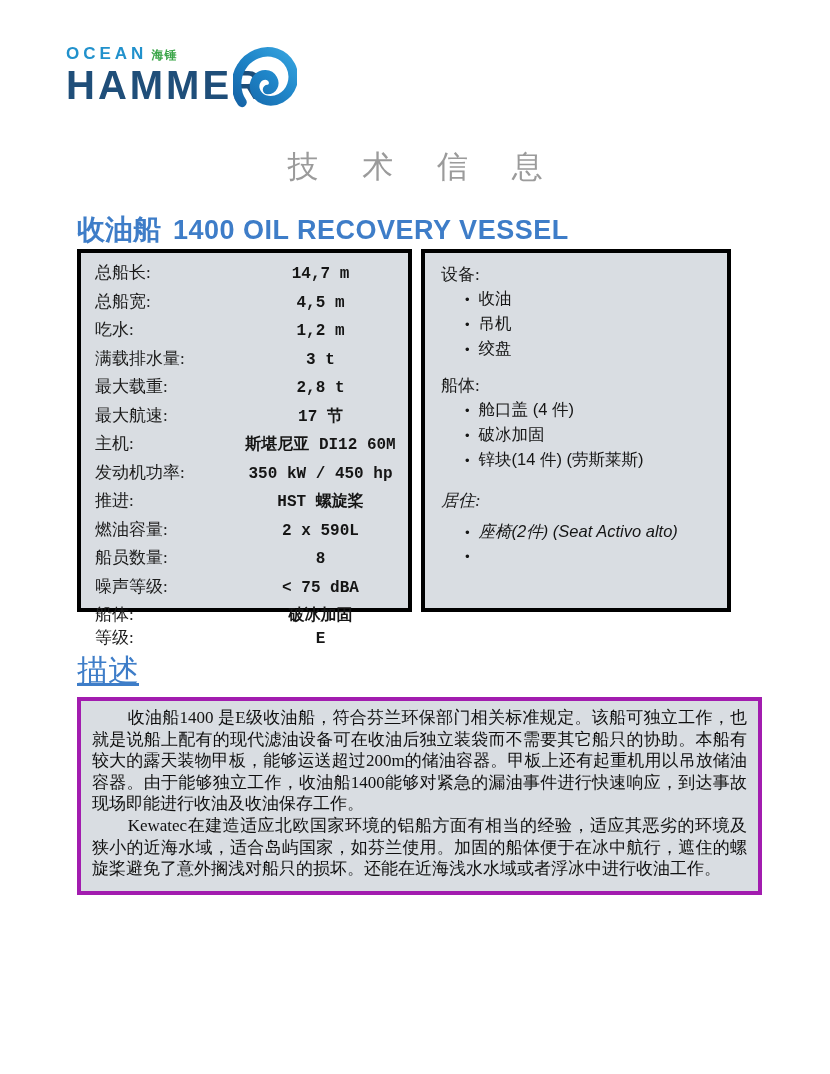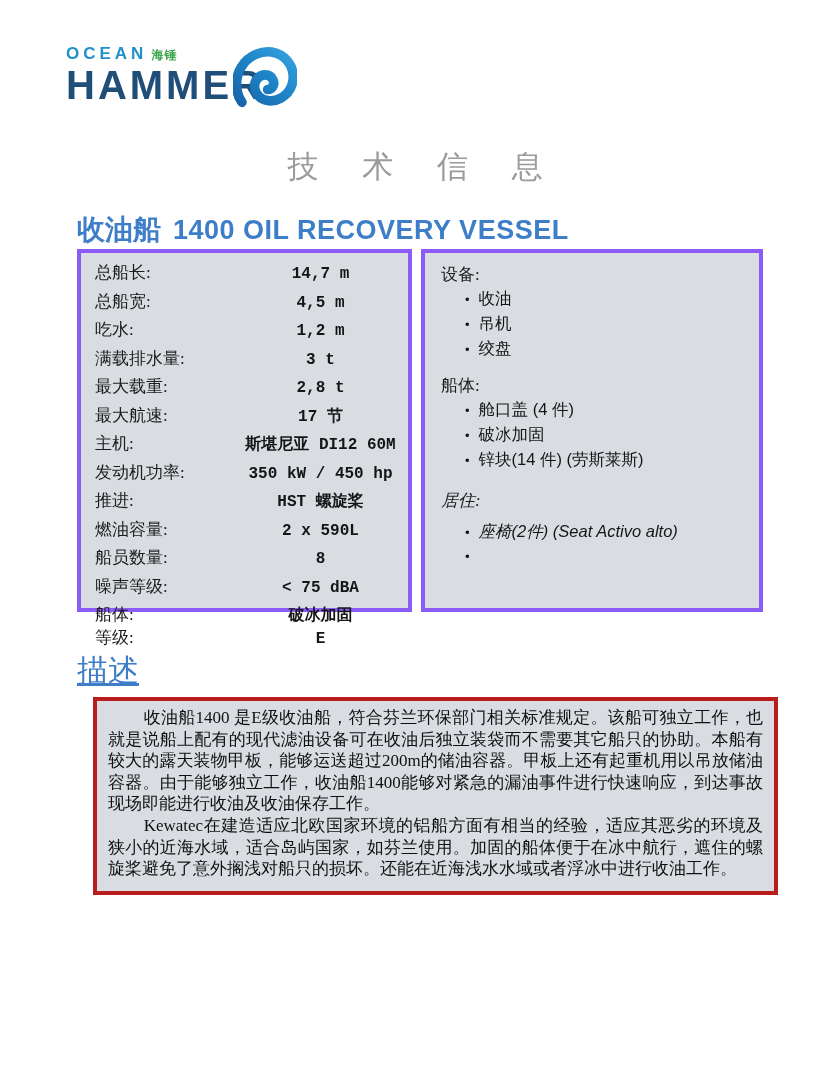--- a/index.html
+++ b/index.html
@@ -38,24 +38,24 @@
     font-family:"Liberation Serif","DejaVu Serif",serif;
   }
   .vessel-heading .en {
     font-size:27px; font-weight:bold; color:#3e7dc8; margin-left:8px;
     font-family:"Liberation Sans","DejaVu Sans",sans-serif; letter-spacing:0.5px;
   }
 
   
   .boxes { position:absolute; left:77px; top:249px; display:flex; gap:9px; }
   .panel {
-    border:4px solid #8b5cf6; background:#d9dde2; box-sizing:border-box; height:363px;
+    border:4px solid #000000; background:#d9dde2; box-sizing:border-box; height:363px;
   }
   .spec-box  { width:335px; padding:9px 12px 0 14px; }
-  .equip-box { width:342px; padding:11px 14px 0 16px; }
+  .equip-box { width:310px; padding:11px 14px 0 16px; }
 
   .spec-row { display:flex; align-items:baseline; line-height:21.5px; margin-bottom:5px; }
   .spec-row.nogap { margin-bottom:0; }
   .spec-row.tight { line-height:19px; }
   .spec-label {
     width:150px; font-size:17px; color:#1c1c1c;
     font-family:"Liberation Serif","DejaVu Serif",serif;
   }
   .spec-value {
     flex:1; text-align:center; font-size:16px; font-weight:600; color:#151515;
@@ -73,24 +73,23 @@
     font-family:"Liberation Sans","DejaVu Sans",sans-serif;
   }
   .equip-section.housing .equip-items { margin-top:9px; }
   .equip-section.housing .equip-item { margin-bottom:4px; }
   .blt { margin-right:9px; font-size:13px; color:#151515; }
 
   
   .desc-title { position:absolute; left:77px; top:650px; font-size:31px; color:#3e7dc8;text-decoration:underline; }
   .desc-box {
     position:absolute; left:77px; top:697px; width:685px; height:198px;
-    border:4px solid #b91c1c; background:#d9dde2; box-sizing:border-box;
+    border:4px solid #a21caf; background:#d9dde2; box-sizing:border-box;
     padding:6px 11px 0 11px; font-size:17px; line-height:21.6px; color:#101010;
     text-align:justify;
-    margin-left:16px;
   }
   .desc-box p { margin:0; text-indent:2.1em; }
 </style>
 </head>
 <body>
 
 <div class="page">
 
   <div class="logo">
     <div class="logo-top">

